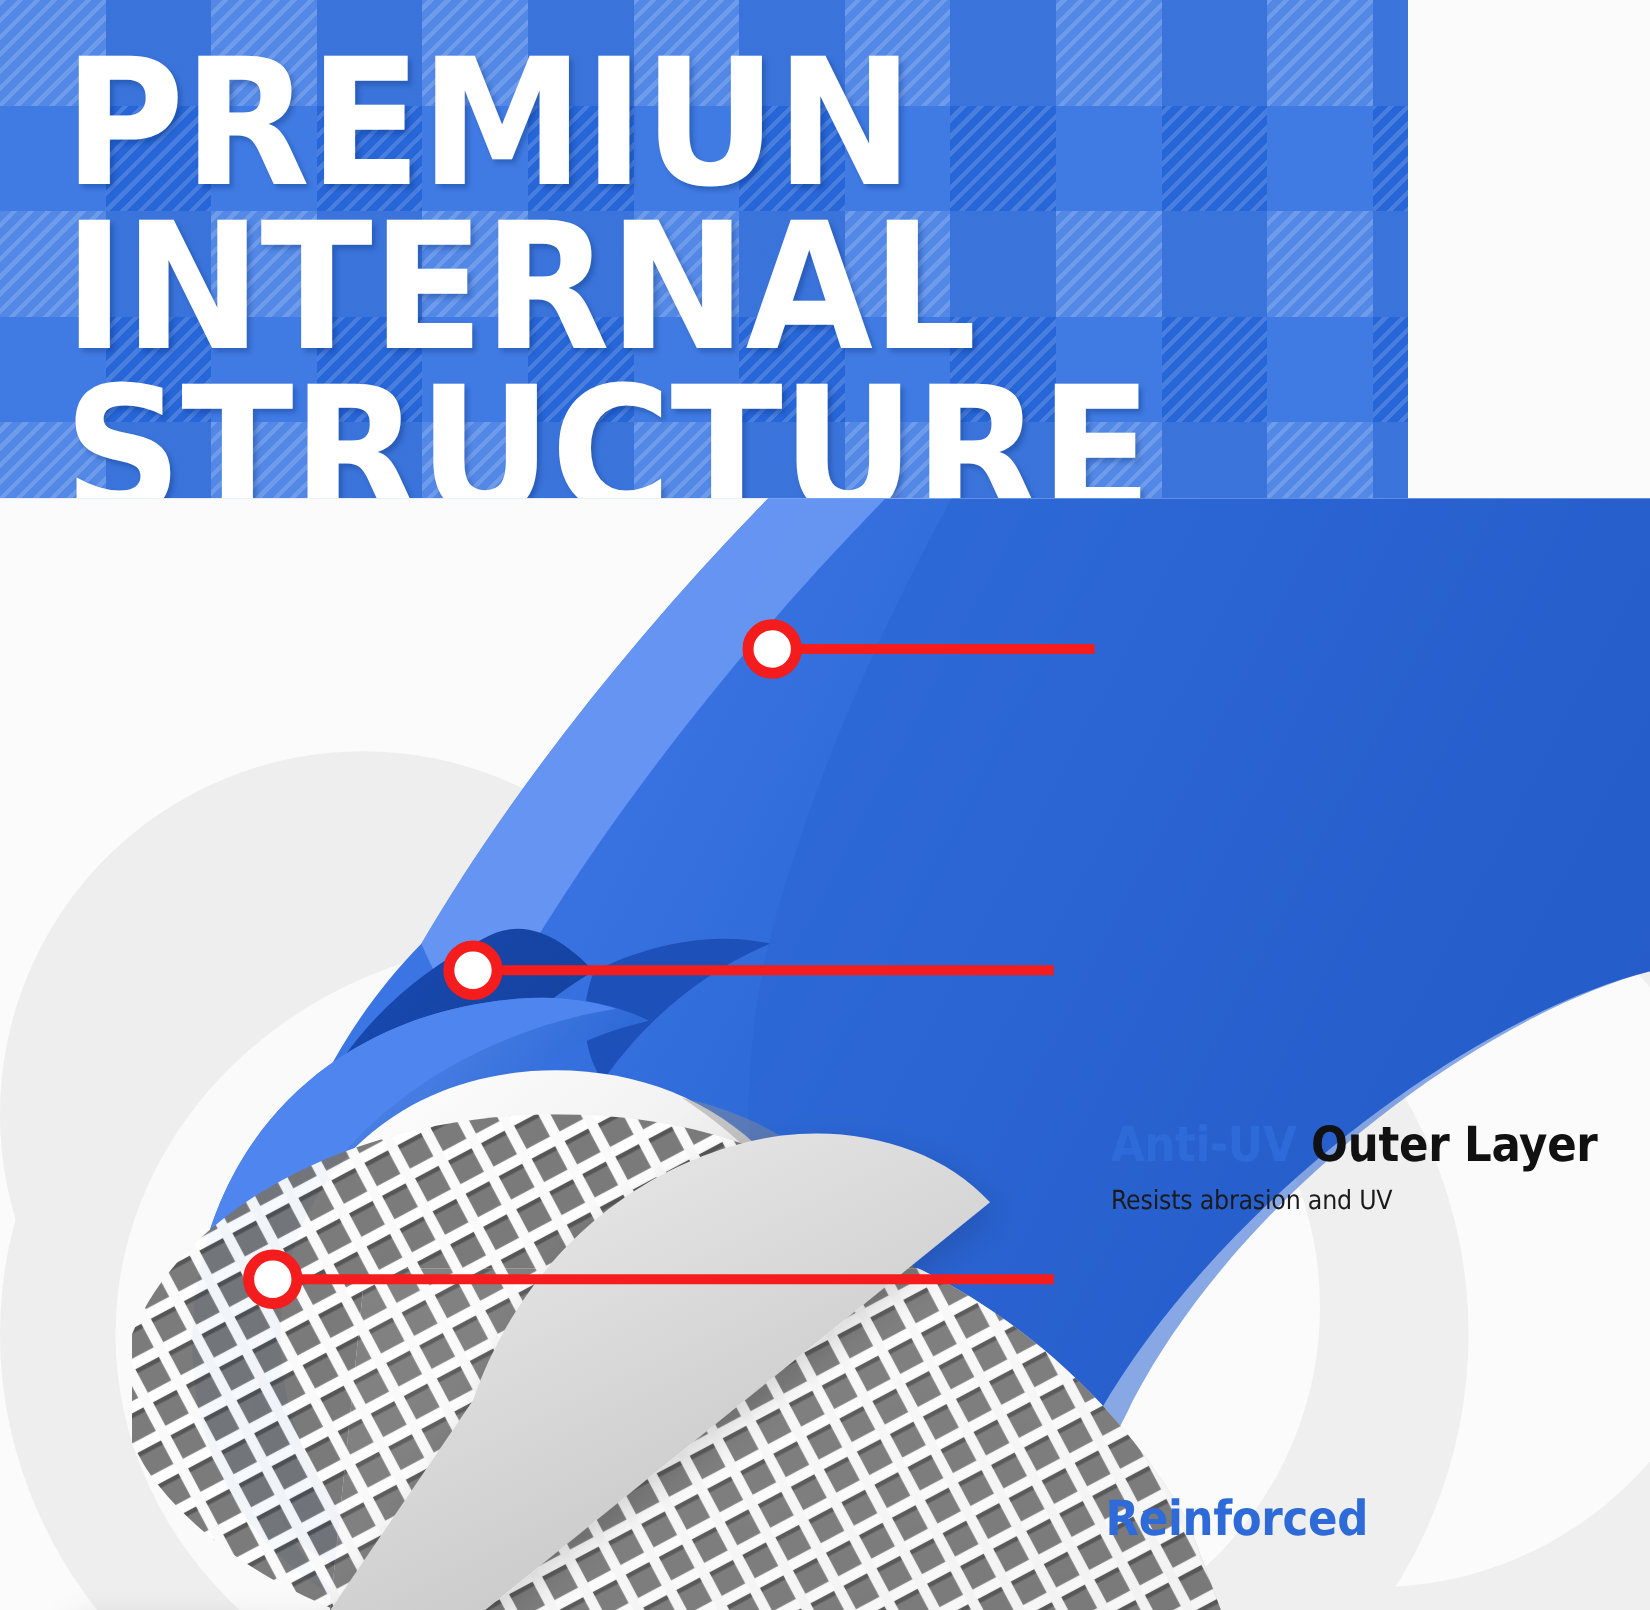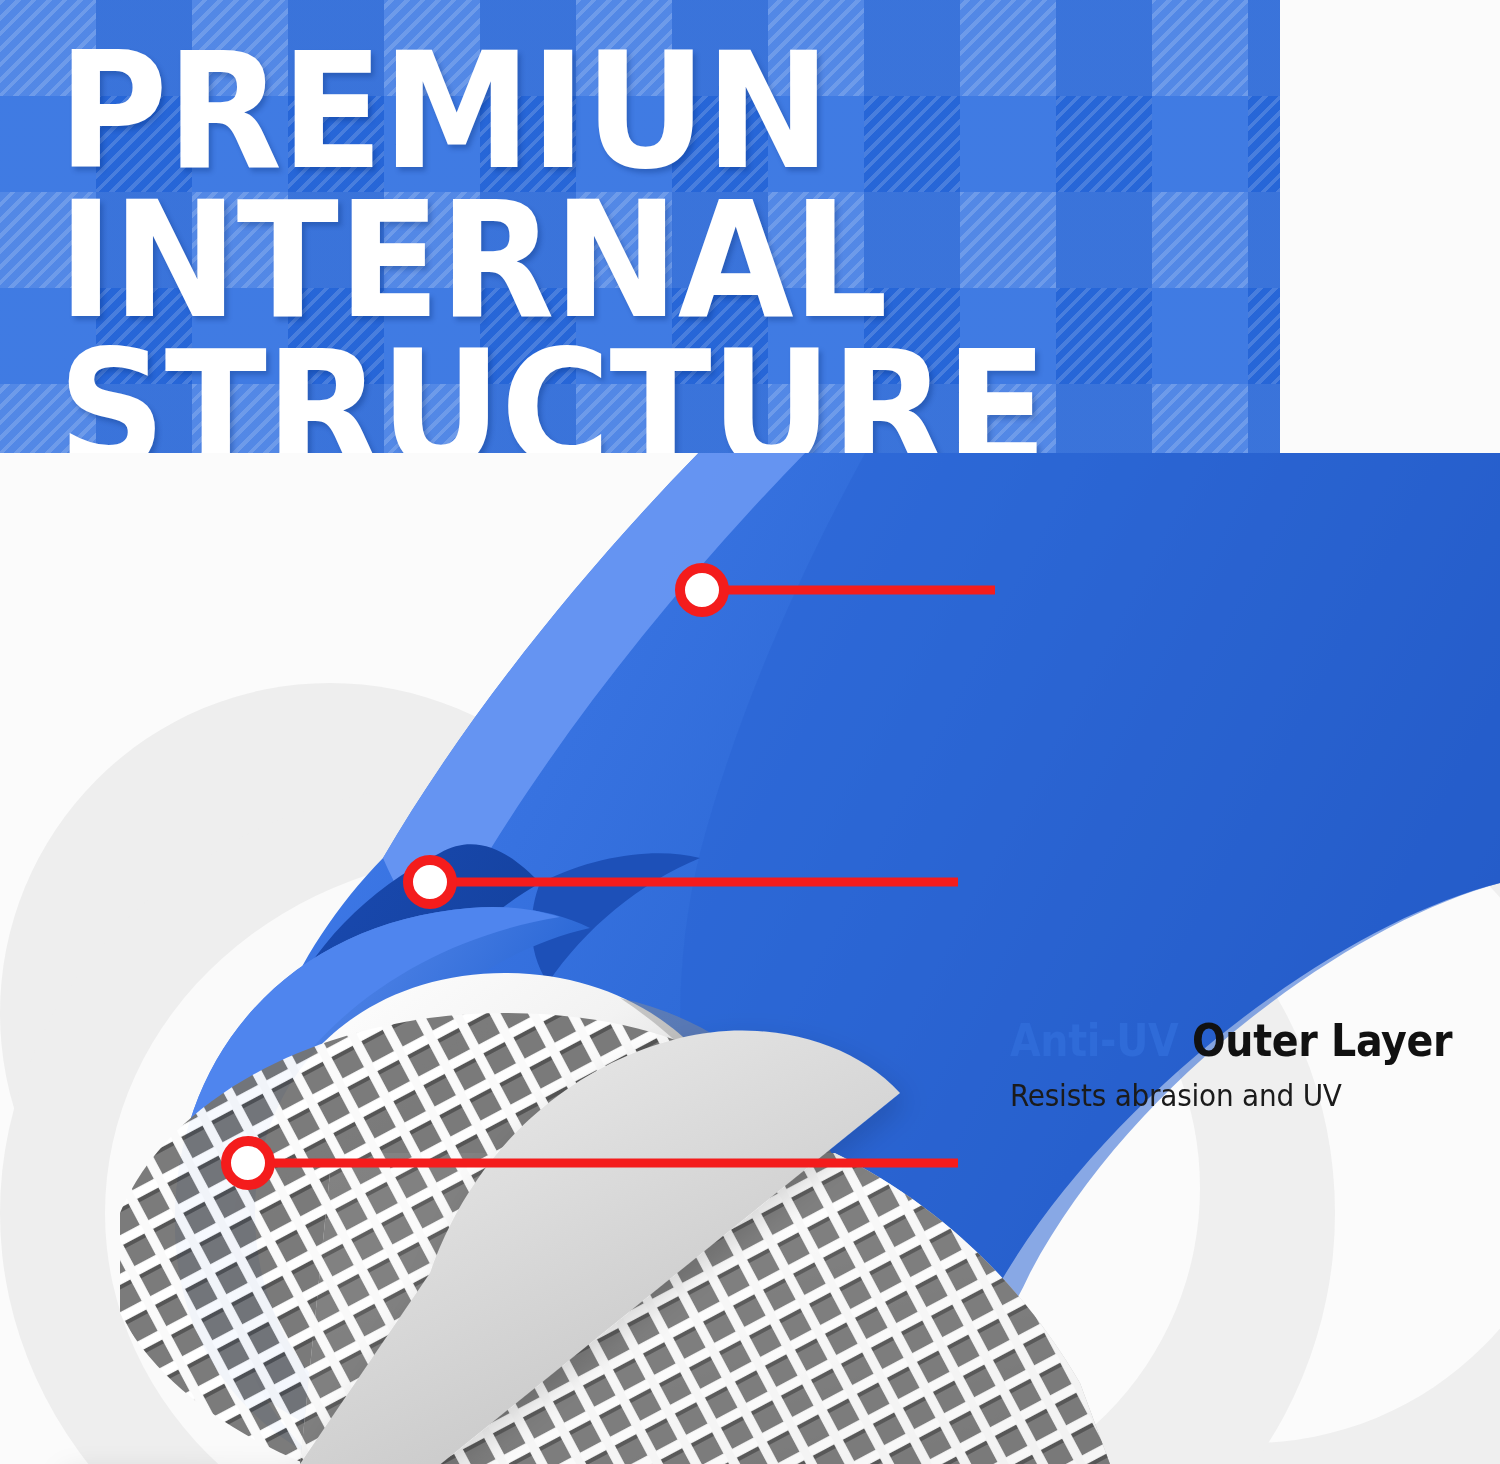--- a/index.html
+++ b/index.html
@@ -104,21 +104,21 @@
     font-size:44px;
     line-height:1.06;
     color:#111111;
     letter-spacing:-0.3px;
     white-space:nowrap;
   }
   .callout .ttl .hl{color:#2f6bd8;}
   .callout .sub{
     font-family:"Liberation Sans Narrow","DejaVu Sans Condensed","Liberation Sans",sans-serif;
     font-weight:normal;
-    font-size:31px;
+    font-size:24px;
     line-height:1.18;
     color:#1b1b1b;
     margin-top:12px;
     letter-spacing:-0.2px;
     white-space:pre-line;
   }
   #callout-1{left:1010px;top:565px;}
   #callout-2{left:1005px;top:858px;}
   #callout-2 .ttl, #callout-3 .ttl{white-space:pre-line;}
 </style>
@@ -337,18 +337,18 @@
 
   <div class="callout" id="callout-1">
     <div class="ttl">
       <span class="hl">Anti-UV </span><span>Outer Layer</span>
     </div>
     <div class="sub">Resists abrasion and UV</div>
   </div>
 
   <div class="callout" id="callout-2">
     <div class="ttl">
-      <br>
+      <span class="hl">Reinforced</span><br>
     </div>
     <div class="sub">Provides extra strength</div>
   </div>
 
 </div>
 
 </body></html>

